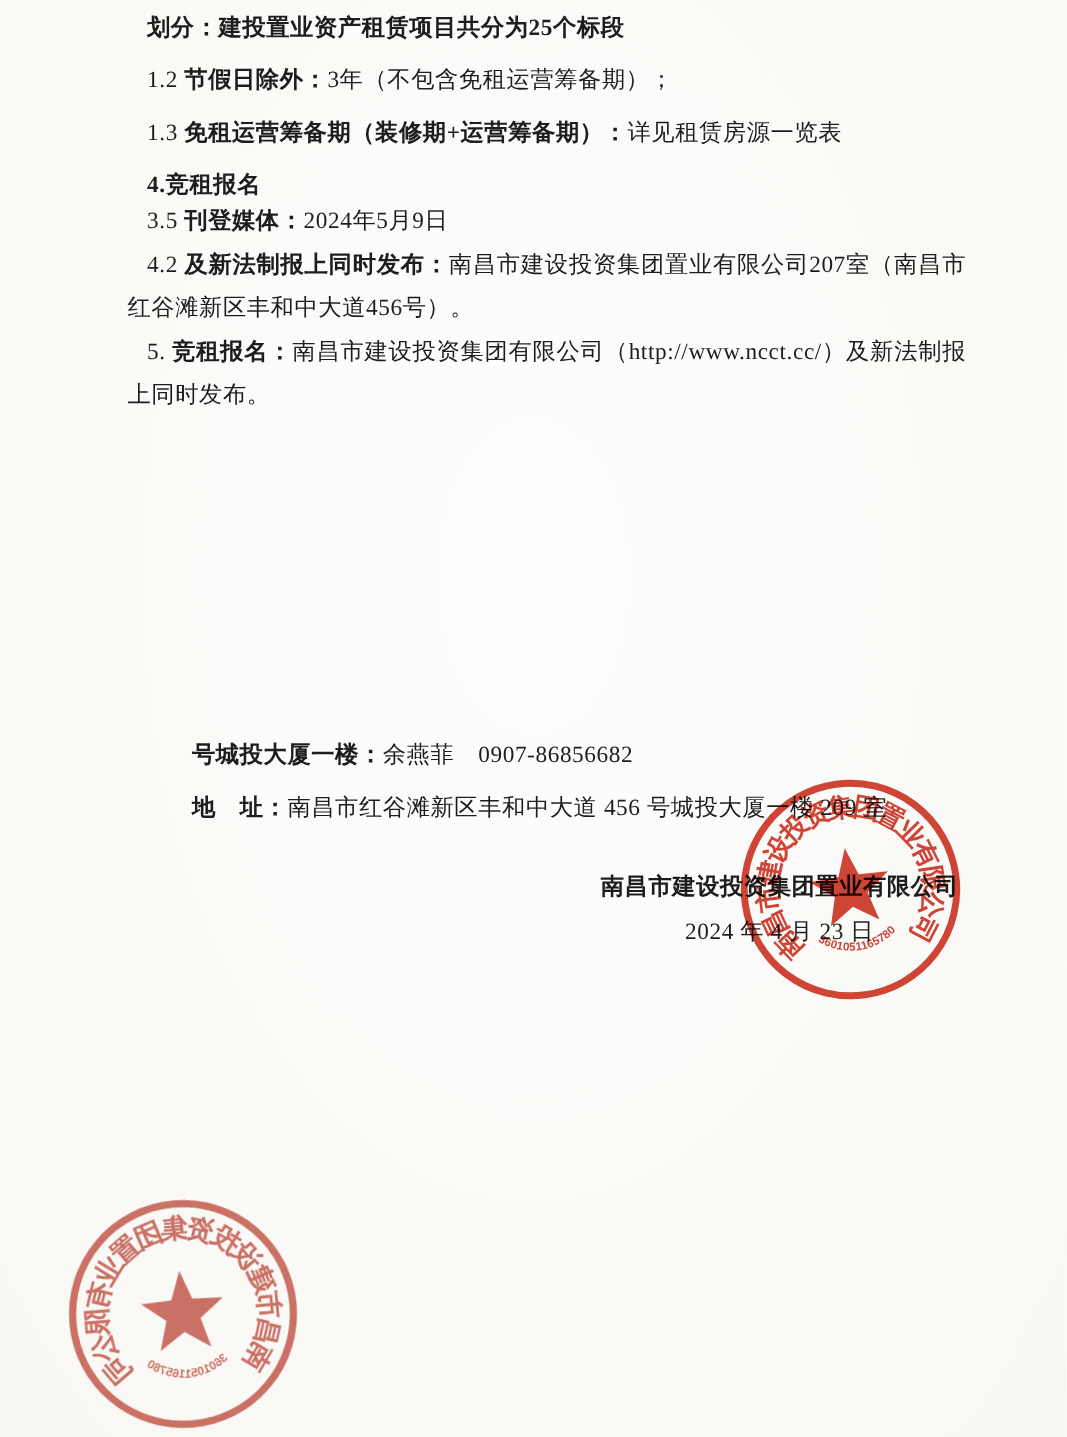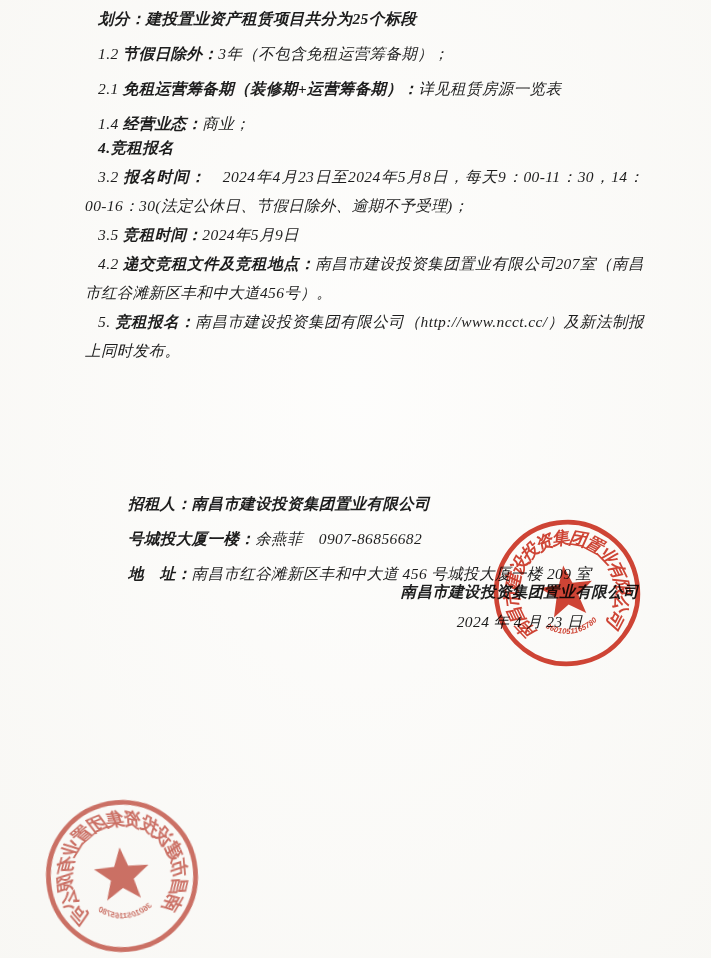--- a/index.html
+++ b/index.html
@@ -4,21 +4,21 @@
 <style>
   html,body{margin:0;padding:0}
   body{
     width:711px;height:958px;
     background:#fbfaf7;
     font-family:"Liberation Serif","DejaVu Serif",serif;
     color:#1d1d1d;
     position:relative;overflow:hidden;
   }
   .page{position:absolute;inset:0;background:
-    radial-gradient(ellipse at 50% 40%, rgba(255,255,255,.6), rgba(240,240,236,.25)); font-style: italic;}
+    radial-gradient(ellipse at 50% 40%, rgba(255,255,255,.6), rgba(240,240,236,.25));}
   
   .content{
     position:absolute;left:85px;top:4px;width:559px;
     font-size:15.5px;line-height:29px;letter-spacing:.4px;
     text-align:justify;
   }
   .para{text-indent:13px;margin:0}
   .para:nth-child(-n+4){margin-bottom:6px}
   .para:nth-child(5){margin-top:-11px}
   .b{font-weight:bold}
@@ -59,31 +59,28 @@
   .seal-star{fill:currentColor}
 </style>
 </head>
 <body>
 
 <div class="page">
 
   <div class="content" id="paragraphs">
       <div class="para"><span class="b">划分：建投置业资产租赁项目共分为25个标段</span></div>
       <div class="para"><span>1.2 </span><span class="b">节假日除外：</span><span>3年（不包含免租运营筹备期）；</span></div>
-      <div class="para"><span>2.1 </span><span class="b">免租运营筹备期（装修期+运营筹备期）：</span><span>详见租赁房源一览表</span></div>
-      <div class="para"><span>1.4 </span><span class="b">经营业态：</span><span>商业；</span></div>
+      <div class="para"><span>1.3 </span><span class="b">免租运营筹备期（装修期+运营筹备期）：</span><span>详见租赁房源一览表</span></div>
       <div class="para"><span class="b">4.竞租报名</span></div>
-      <div class="para"><span>3.2 </span><span class="b">报名时间：</span><span>　2024年4月23日至2024年5月8日，每天9：00-11：30，14：00-16：30(法定公休日、节假日除外、逾期不予受理)；</span></div>
-      <div class="para"><span>3.5 </span><span class="b">竞租时间：</span><span>2024年5月9日</span></div>
-      <div class="para"><span>4.2 </span><span class="b">递交竞租文件及竞租地点：</span><span>南昌市建设投资集团置业有限公司207室（南昌市红谷滩新区丰和中大道456号）。</span></div>
+      <div class="para"><span>3.5 </span><span class="b">刊登媒体：</span><span>2024年5月9日</span></div>
+      <div class="para"><span>4.2 </span><span class="b">及新法制报上同时发布：</span><span>南昌市建设投资集团置业有限公司207室（南昌市红谷滩新区丰和中大道456号）。</span></div>
       <div class="para"><span>5. </span><span class="b">竞租报名：</span><span>南昌市建设投资集团有限公司（http://www.ncct.cc/）及新法制报上同时发布。</span></div>
     </div>
 
   <div class="signature" id="signature">
-      <div class="sig-line"><span class="b">招租人：南昌市建设投资集团置业有限公司</span></div>
       <div class="sig-line"><span class="b">号城投大厦一楼：</span><span>余燕菲　0907-86856682</span></div>
       <div class="sig-line"><span class="b">地　址：</span><span>南昌市红谷滩新区丰和中大道 456 号城投大厦一楼 209 室</span></div>
     </div>
 
   <div class="signoff">
     <div class="company">南昌市建设投资集团置业有限公司</div>
     <div class="date">2024 年 4 月 23 日</div>
   </div>
 
   <div class="seal seal-main">

